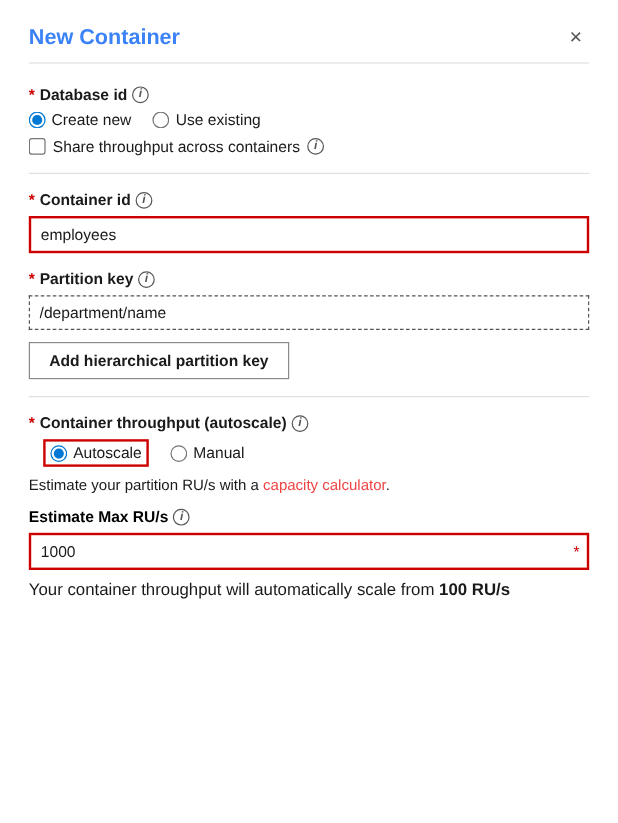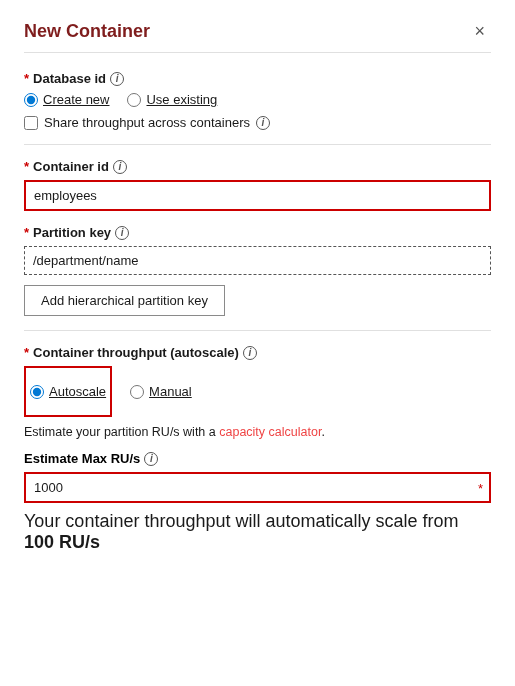--- a/index.html
+++ b/index.html
@@ -24,21 +24,21 @@
       display: flex;
       justify-content: space-between;
       align-items: center;
       margin-bottom: 18px;
       padding-bottom: 10px;
       border-bottom: 1px solid #e0e0e0;
     }
     .dialog-title {
       font-size: 18px;
       font-weight: 600;
-      color: #7f1d1d;
+      color: #3b82f6;
     }
     .close-btn {
       background: none;
       border: none;
       cursor: pointer;
       font-size: 18px;
       color: #555;
       padding: 2px 6px;
       line-height: 1;
     }
@@ -79,21 +79,20 @@
       margin-bottom: 8px;
       align-items: center;
     }
     .radio-label {
       display: flex;
       align-items: center;
       gap: 5px;
       font-size: 13px;
       color: #1a1a1a;
       cursor: pointer;
-      text-decoration: underline;
     }
     .radio-label input[type="radio"] {
       accent-color: #0078d4;
       width: 14px;
       height: 14px;
     }
     .text-input {
       width: 100%;
       border: 1px solid #8a8a8a;
       padding: 6px 8px;
@@ -103,52 +102,54 @@
       color: #1a1a1a;
     }
     .input-red-border {
       border: 2px solid #c00 !important;
     }
     .input-dashed-border {
       border: 1.5px dashed #555 !important;
     }
     .checkbox-row {
       display: flex;
-      align-items: center;
+      align-items: flex-start;
       gap: 6px;
       margin-top: 6px;
       font-size: 13px;
       color: #1a1a1a;
     }
     .checkbox-row input[type="checkbox"] {
       width: 14px;
       height: 14px;
     }
     .add-hierarchical-btn {
       margin-top: 10px;
       background: #fff;
       border: 1px solid #8a8a8a;
       padding: 7px 16px;
       font-size: 13px;
       font-family: inherit;
       cursor: pointer;
       color: #1a1a1a;
+      font-weight: bold;
     }
     .throughput-radio-group {
       display: flex;
       gap: 18px;
       align-items: center;
       margin-bottom: 8px;
     }
     .autoscale-box {
       border: 2px solid #c00;
-      padding: 16px 4px;
+      padding: 2px 4px;
       display: inline-flex;
       align-items: center;
       gap: 5px;
+      margin-left: 12px;
     }
     .estimate-text {
       font-size: 12.5px;
       color: #1a1a1a;
       margin-bottom: 12px;
     }
     .capacity-link {
       color: #ef4444;
       text-decoration: none;
     }
@@ -165,21 +166,21 @@
     }
     .input-with-star .star-right {
       position: absolute;
       right: 8px;
       top: 50%;
       transform: translateY(-50%);
       color: #c00;
       font-size: 13px;
     }
     .bottom-text {
-      font-size: 18px;
+      font-size: 14px;
       color: #1a1a1a;
       margin-top: 8px;
     }
     .bottom-text strong {
       font-weight: 700;
     }
     .divider {
       border: none;
       border-top: 1px solid #e0e0e0;
       margin: 14px 0;

